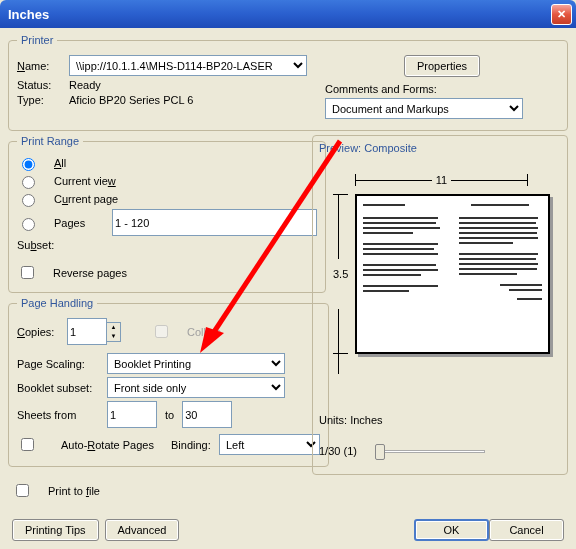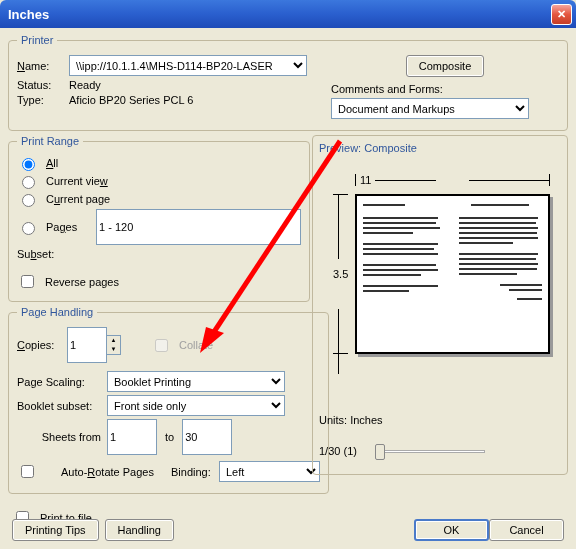--- a/index.html
+++ b/index.html
@@ -7,32 +7,32 @@
   .titlebar { height: 28px; background: linear-gradient(to bottom, #3b77dd 0%, #2a5fce 50%, #1e4bb8 100%); color: #fff; display: flex; align-items: center; padding: 0 4px 0 8px; border-radius: 6px 6px 0 0; }
   .titlebar .title { font-weight: bold; font-size: 13px; flex: 1; }
   .close-btn { width: 21px; height: 21px; background: linear-gradient(to bottom, #f5a59d, #e4563f 50%, #c73e27); border: 1px solid #fff; border-radius: 3px; color: #fff; font-weight: bold; display: flex; align-items: center; justify-content: center; font-size: 12px; }
   .dialog-body { background: #ece9d8; padding: 6px 8px; position: relative; height: 521px; }
   fieldset { border: 1px solid #c0b89e; border-radius: 4px; margin: 0 0 4px 0; padding: 6px 8px 8px 8px; }
   legend { color: #30569c; padding: 0 4px; }
   .row { display: flex; align-items: center; margin: 3px 0; }
   .lbl { min-width: 52px; }
   .lbl2 { min-width: 90px; }
   .underline { text-decoration: underline; }
-  select, input[type=text] { border: 1px solid #7f9db9; background: #fff; padding: 1px 2px; height: 36px; }
+  select, input[type=text] { border: 1px solid #7f9db9; background: #fff; padding: 1px 2px; height: 27px; }
   select { height: 21px; }
   .btn { background: #ece9d8; border: 1px solid #888; border-radius: 3px; padding: 2px 12px; height: 22px; display: inline-flex; align-items: center; justify-content: center; box-shadow: inset 0 0 0 1px #fff; }
   .btn.default { border: 2px solid #4a7ac9; }
   .top-cols { display: flex; gap: 8px; }
   .left-col { width: 296px; }
   .right-col { flex: 1; }
-  .radio-row, .check-row { display: flex; align-items: center; gap: 8px; margin: 2px 0; }
+  .radio-row, .check-row { display: flex; align-items: center; gap: 16px; margin: 2px 0; }
   .preview-box { border: 1px solid #c0b89e; border-radius: 4px; padding: 6px; height: 340px; }
   .preview-title { color: #30569c; margin-bottom: 40px; }
   .preview-area { position: relative; width: 230px; height: 180px; margin: 0 auto; }
-  .dim-top { position: absolute; top: -20px; left: 30px; width: 195px; text-align: left; border-left: 1px solid #000; border-right: 1px solid #000; }
+  .dim-top { position: absolute; top: -20px; left: 30px; width: 173px; text-align: center; border-left: 1px solid #000; border-right: 1px solid #000; }
   .dim-top::before, .dim-top::after { content:''; position:absolute; top:50%; width:80px; height:1px; background:#000; }
   .dim-top::before { left:0; }
   .dim-top::after { right:0; }
   .dim-left { position: absolute; left: 8px; top: 0; height: 160px; display:flex; align-items:center; border-top:1px solid #000; border-bottom: 1px solid #000; }
   .dim-left-line { position:absolute; left:13px; width:1px; background:#000; top:0; height:65px; }
   .dim-left-line2 { position:absolute; left:13px; width:1px; background:#000; bottom:0; height:65px; }
   .page-sheet { position: absolute; left: 30px; top: 0; width: 195px; height: 160px; border: 2px solid #000; background: #fff; display: flex; box-shadow: 3px 3px 0 #999; }
   .page-half { flex:1; padding:8px 6px; }
   .page-half + .page-half { border-left: 0px solid #ccc; }
   .text-line { height: 2px; background: #333; margin-bottom: 3px; }
@@ -51,38 +51,38 @@
   <span class="title">Inches</span>
   <div class="close-btn">
     <span>✕</span>
   </div>
 </div>
 
 <div class="dialog-body">
 
   <fieldset style="margin-bottom:4px;">
     <legend>Printer</legend>
-    <div style="display:flex; gap:14px;">
+    <div style="display:flex; gap:8px;">
       <div style="flex:0 0 300px;">
         <div class="row">
           <span class="lbl"><span class="underline">N</span><span textcontent="Name:"></span>ame:</span>
           <select style="width:238px"><option>\\ipp://10.1.1.4\MHS-D114-BP20-LASER</option></select>
         </div>
         <div class="row">
           <span class="lbl">Status:</span>
           <span>Ready</span>
         </div>
         <div class="row">
           <span class="lbl">Type:</span>
           <span>Aficio BP20 Series PCL 6</span>
         </div>
       </div>
       <div style="flex:1;">
         <div class="row" style="justify-content:center;">
-          <button class="btn">Composite</button>
+          <button class="btn">Properties</button>
         </div>
         <div class="row" style="margin-top:6px;">
           <span>Comments and Forms:</span>
         </div>
         <div class="row">
           <select style="width:198px"><option>Document and Markups</option></select>
         </div>
       </div>
     </div>
   </fieldset>
@@ -134,21 +134,21 @@
         </div>
         <div class="row" style="margin-top:8px;">
           <span class="lbl2">Page Scaling:</span>
           <select style="width:178px"><option>Booklet Printing</option></select>
         </div>
         <div class="row">
           <span class="lbl2">Booklet subset:</span>
           <select style="width:178px"><option>Front side only</option></select>
         </div>
         <div class="row">
-          <span style="width:90px;text-align:right;padding-right:6px;">Sheets from</span>
+          <span style="width:90px;padding-right:6px;">Sheets from</span>
           <input type="text" style="width: 50px;" value="1">
           <span style="padding:0 8px">to</span>
           <input type="text" style="width: 50px;" value="30">
         </div>
         <div class="row" style="margin-top:6px;">
           <input type="checkbox" style="">
           <span style="width:110px;margin-left:24px;">Auto-<span class="underline">R</span>otate Pages</span>
           <span style="width:48px">Binding:</span>
           <select style="width:101px"><option>Left</option></select>
         </div>
@@ -228,19 +228,19 @@
     </div>
   </div>
 
   <svg class="arrow-overlay" style="left:190px; top:105px;" width="160" height="225">
     <line x1="150" y1="8" x2="18" y2="208" stroke="red" stroke-width="5"></line>
     <polygon points="10,220 34,200 16,194" fill="red"></polygon>
   </svg>
 
   <div class="left-bottom-btns">
     <button class="btn">Printing Tips</button>
-    <button class="btn">Handling</button>
+    <button class="btn">Advanced</button>
   </div>
   <div class="bottom-btns">
     <button class="btn default" style="width:75px">OK</button>
     <button class="btn" style="width:75px">Cancel</button>
   </div>
 </div>
 
 </body></html>

